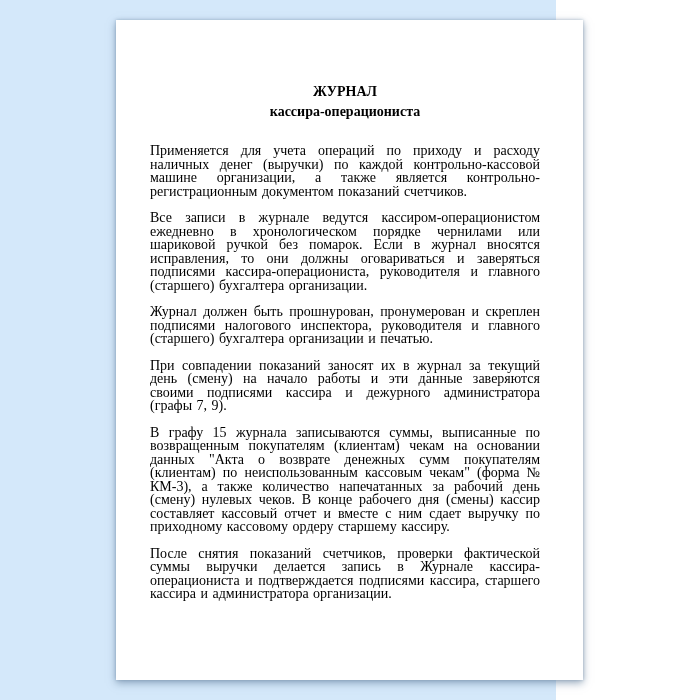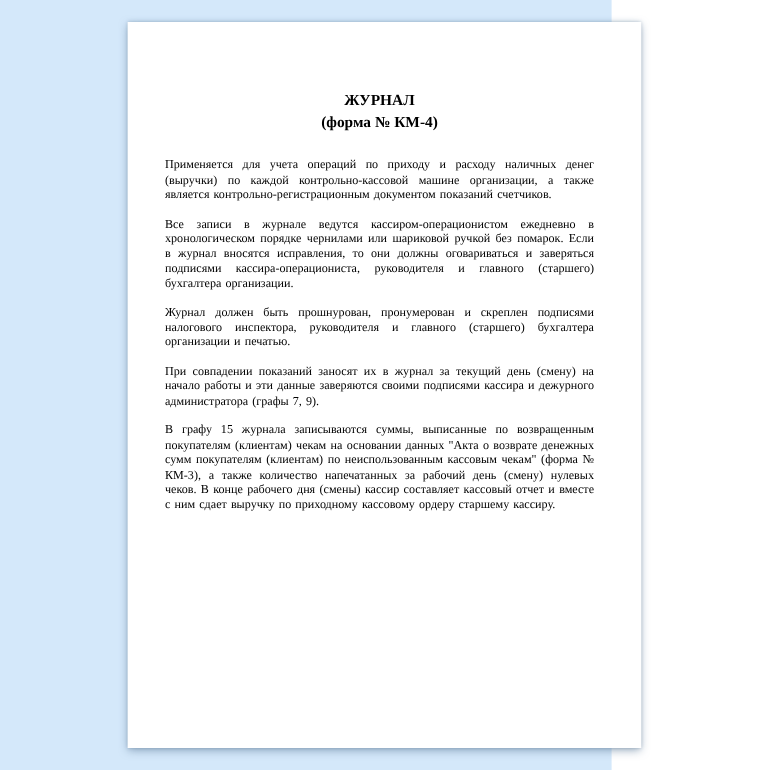--- a/index.html
+++ b/index.html
@@ -29,37 +29,38 @@
     color: #000000;
   }
   .doc-title {
     text-align: center;
     font-weight: bold;
     font-size: 14px;
     line-height: 20px;
     margin: 0 0 22px 0;
   }
   .doc-body p {
-    font-size: 11px;
+    font-size: 14px;
     line-height: 13.5px;
     text-align: justify;
     margin: 0 0 13px 0;
     word-spacing: 1px;
   }
 </style>
 </head>
 <body>
 
 <div class="scene">
   <div class="paper">
     <div class="doc-title">
       <div>ЖУРНАЛ</div>
-      <div>(форма № КМ-4)</div>
+      <div>кассира-операциониста</div>
     </div>
     <div class="doc-body">
       <p>Применяется для учета операций по приходу и расходу наличных денег (выручки) по каждой контрольно-кассовой машине организации, а также является контрольно-регистрационным документом показаний счетчиков.</p>
       <p>Все записи в журнале ведутся кассиром-операционистом ежедневно в хронологическом порядке чернилами или шариковой ручкой без помарок. Если в журнал вносятся исправления, то они должны оговариваться и заверяться подписями кассира-операциониста, руководителя и главного (старшего) бухгалтера организации.</p>
       <p>Журнал должен быть прошнурован, пронумерован и скреплен подписями налогового инспектора, руководителя и главного (старшего) бухгалтера организации и печатью.</p>
       <p>При совпадении показаний заносят их в журнал за текущий день (смену) на начало работы и эти данные заверяются своими подписями кассира и дежурного администратора (графы 7, 9).</p>
       <p>В графу 15 журнала записываются суммы, выписанные по возвращенным покупателям (клиентам) чекам на основании данных "Акта о возврате денежных сумм покупателям (клиентам) по неиспользованным кассовым чекам" (форма № КМ-3), а также количество напечатанных за рабочий день (смену) нулевых чеков. В конце рабочего дня (смены) кассир составляет кассовый отчет и вместе с ним сдает выручку по приходному кассовому ордеру старшему кассиру.</p>
+      <p>После снятия показаний счетчиков, проверки фактической суммы выручки делается запись в Журнале кассира-операциониста и подтверждается подписями кассира, старшего кассира и администратора организации.</p>
     </div>
   </div>
 </div>
 
 </body></html>

